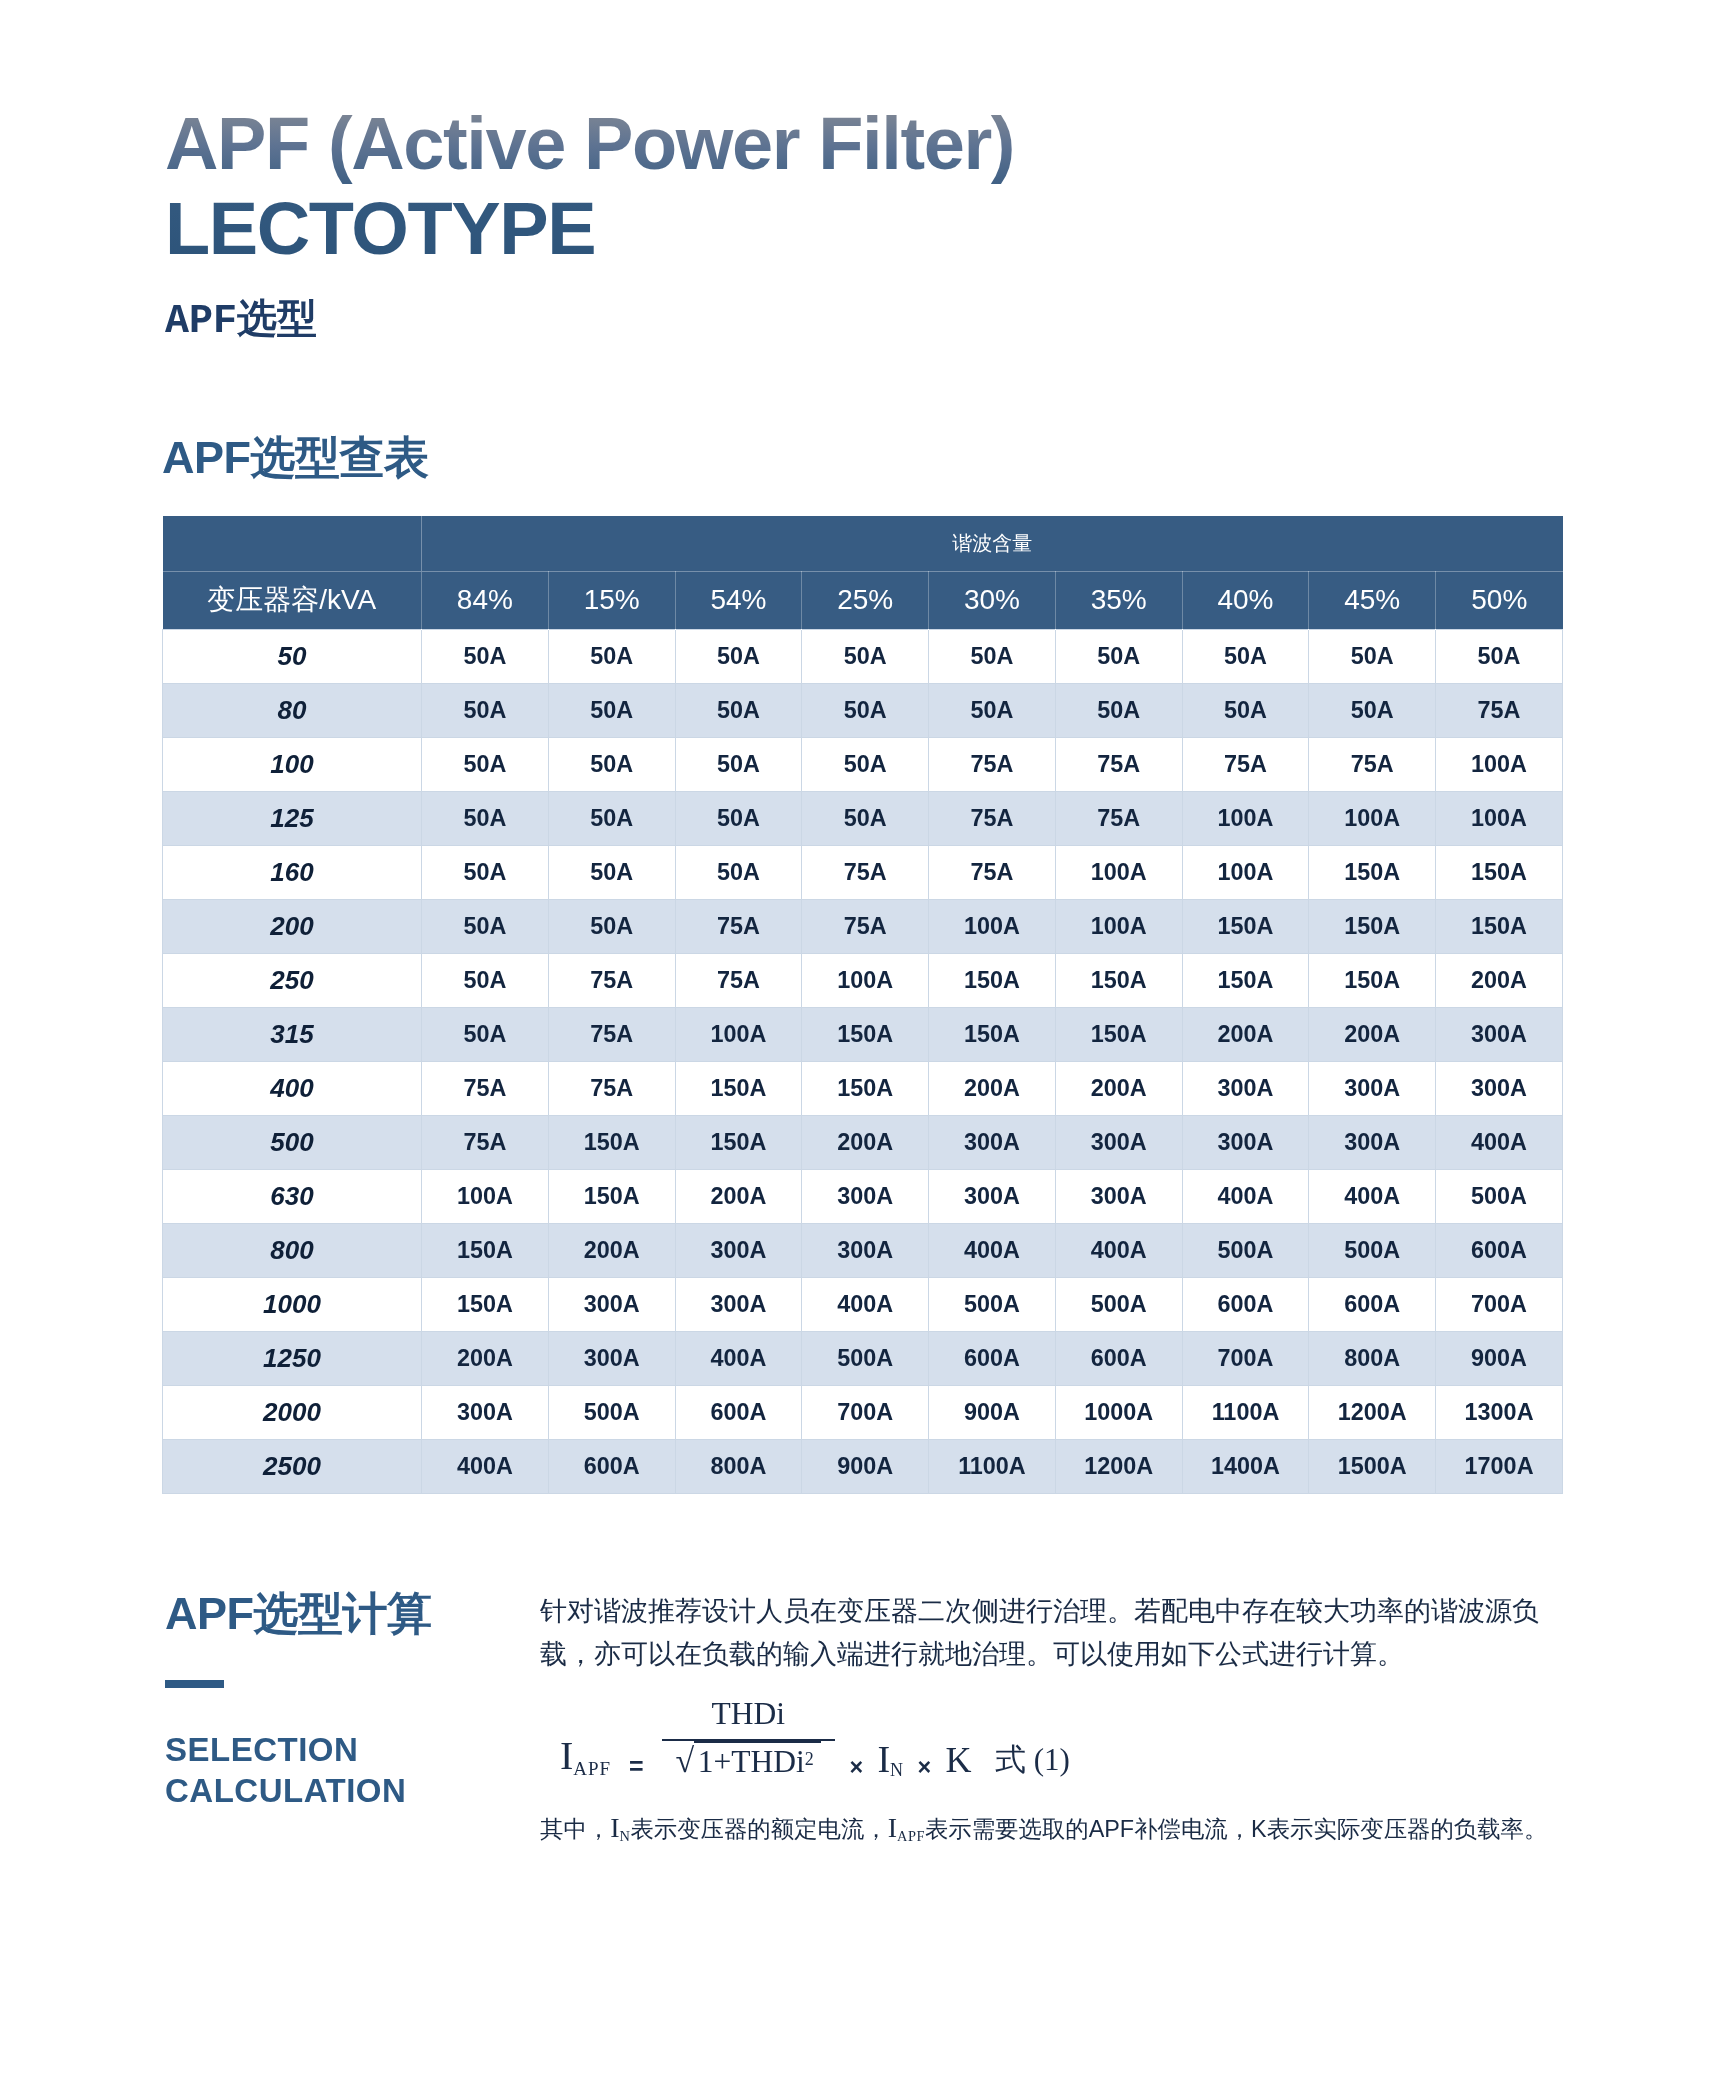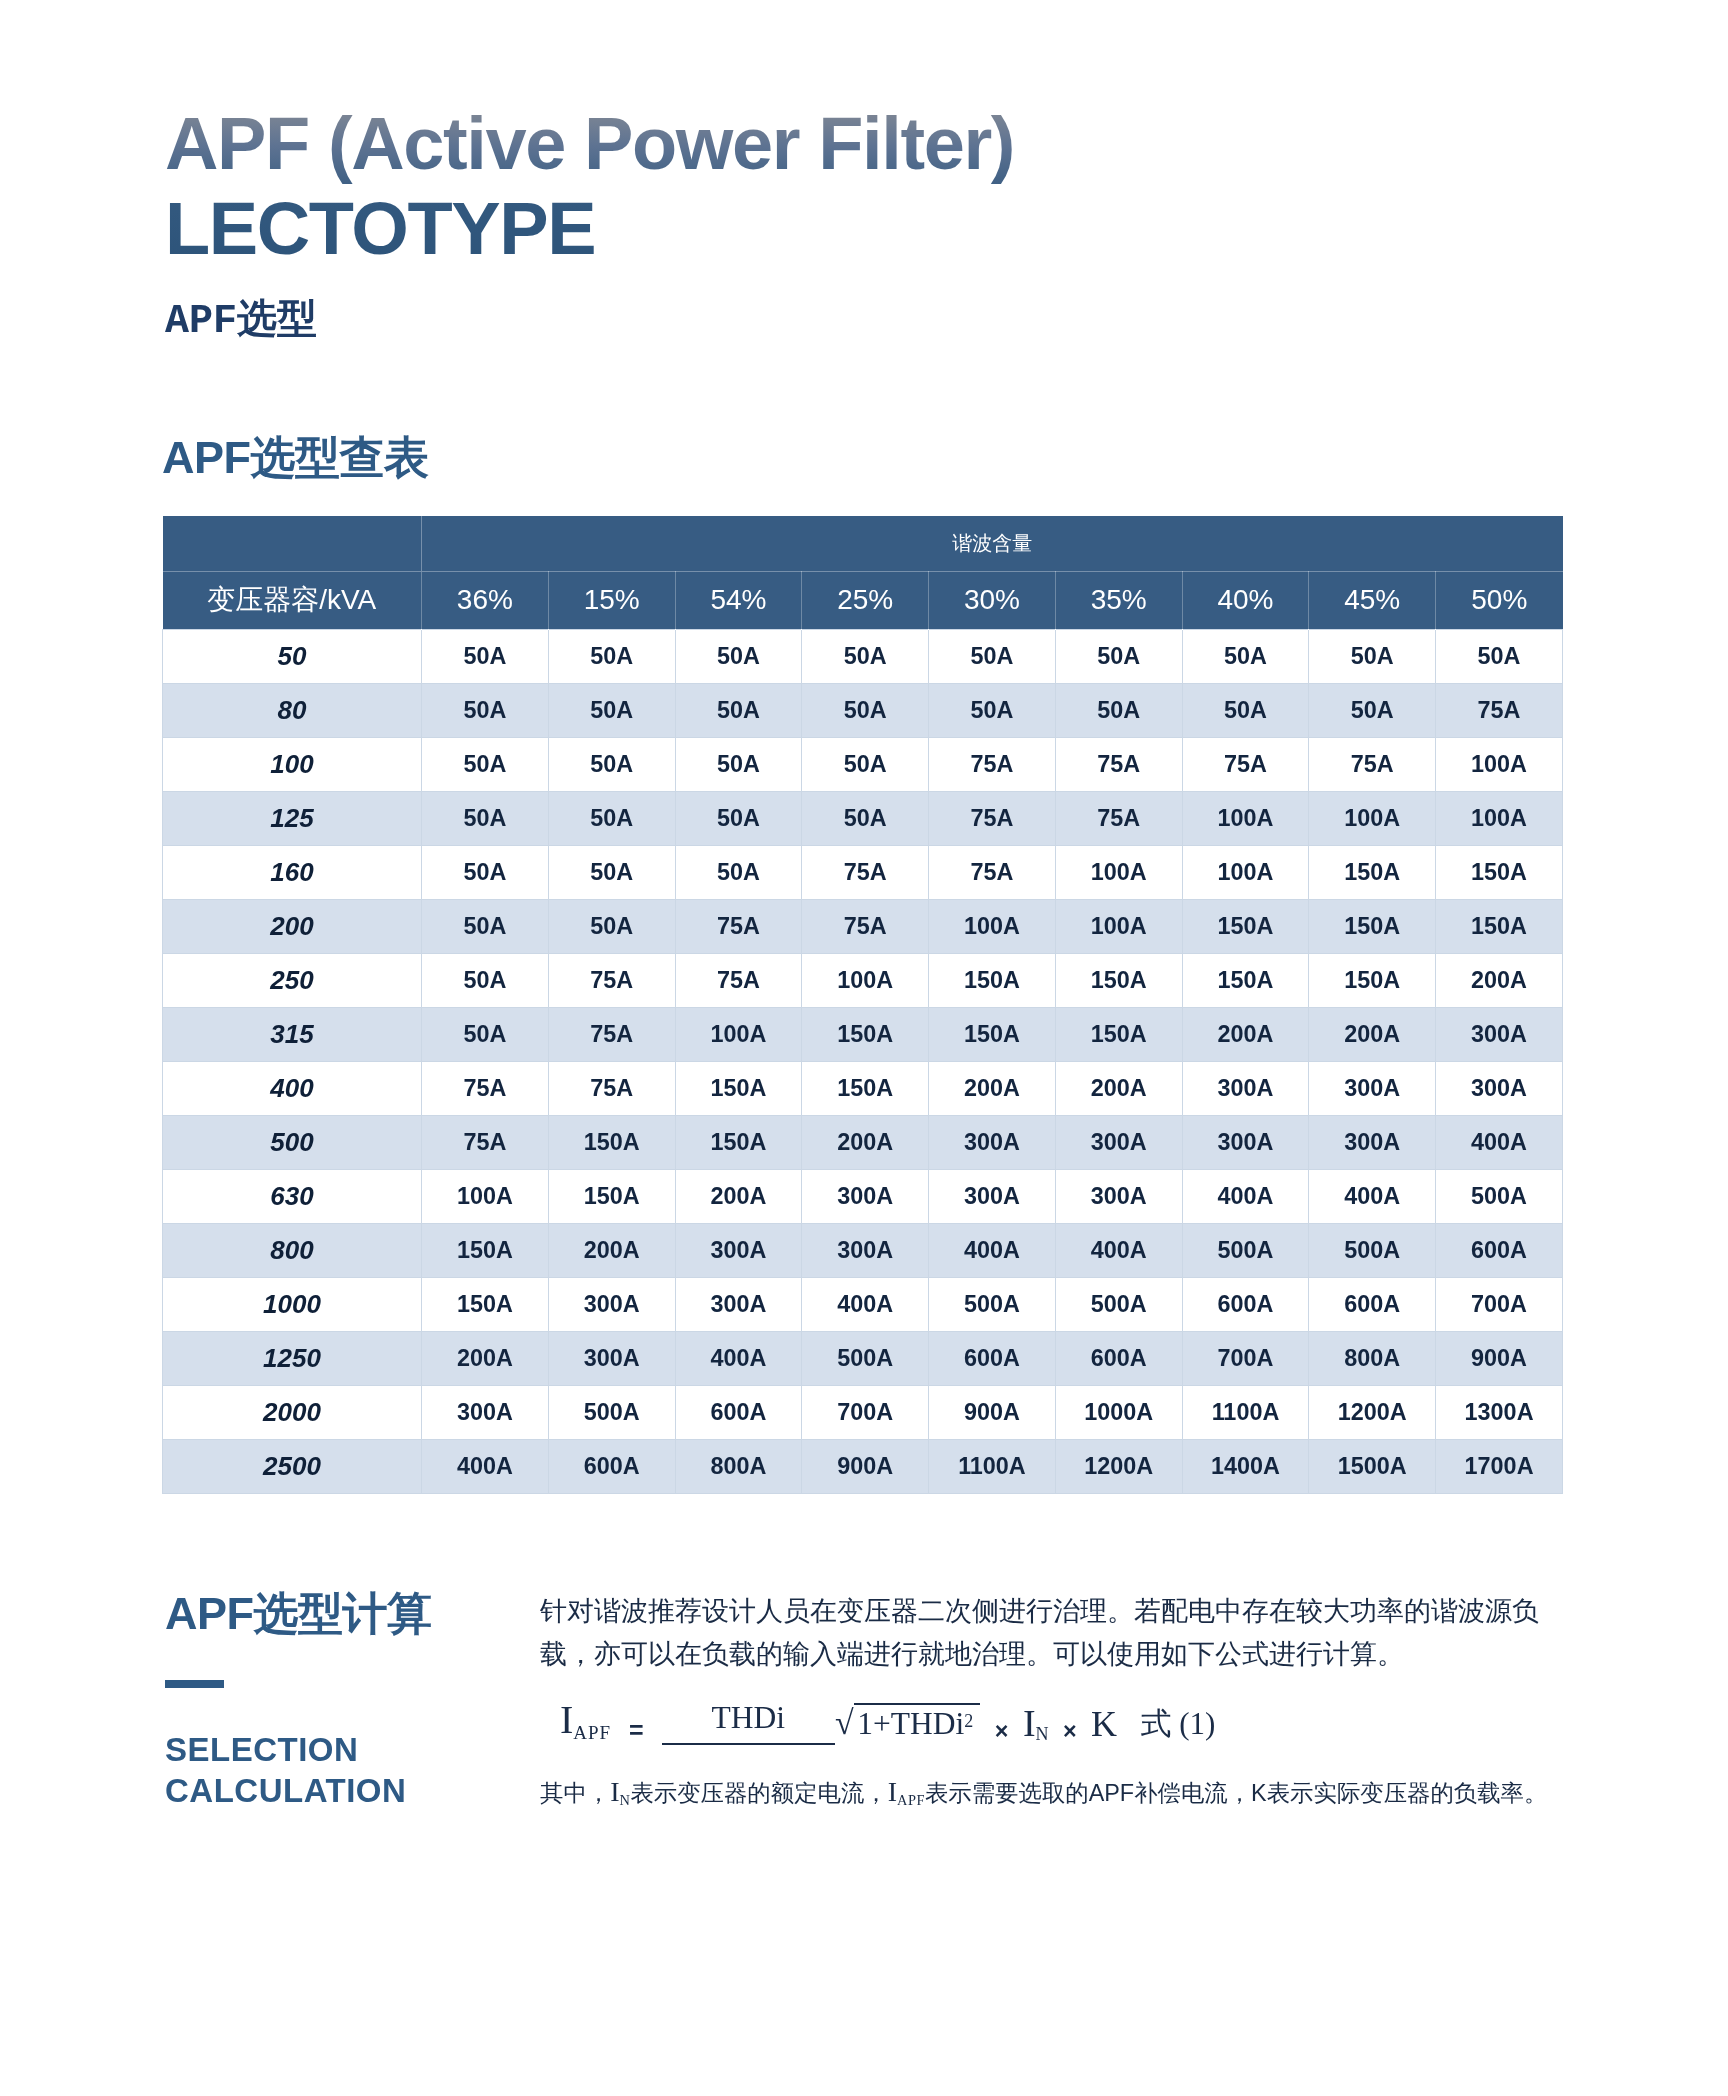--- a/index.html
+++ b/index.html
@@ -69,21 +69,21 @@
   .calc-right{width:1037px;padding-top:1.8px;}
   .para{margin:0;font-size:27px;line-height:43px;color:var(--body-ink);}
 
   .formula{
     margin:20px 0 0 20px;display:flex;align-items:flex-end;
     font-family:"Liberation Serif","DejaVu Serif",serif;color:#1b2c47;
   }
   .f-lhs{font-size:40px;}
   .f-lhs sub{font-size:19px;vertical-align:-6.3px;letter-spacing:0.9px;}
   .f-eq{font-family:"Liberation Sans",sans-serif;font-size:25px;font-weight:700;margin:0 18px;}
-  .frac{display:inline-flex;flex-direction:row;align-items:center;}
+  .frac{display:inline-flex;flex-direction:column;align-items:center;}
   .frac .num{font-size:31.5px;padding:0 50px 6.3px 50px;border-bottom:2.7px solid #1b2c47;}
   .frac .den{display:flex;align-items:flex-start;margin-top:0.9px;font-size:31.5px;}
   .frac .rad{font-size:34px;line-height:1.15;}
   .frac .under{border-top:2.7px solid #1b2c47;padding:0.9px 7.2px 0 3.6px;line-height:1.15;}
   .frac sup{font-size:18px;vertical-align:7.2px;}
   .f-times{font-family:"Liberation Sans",sans-serif;font-size:23.4px;font-weight:700;margin:0 14.4px;}
   .f-in{font-size:38px;}
   .f-in sub{font-size:18px;vertical-align:-3.6px;}
   .f-k{font-size:36px;}
   .f-label{font-size:31px;margin-left:23.4px;}
@@ -122,21 +122,21 @@
           <col>
       </colgroup>
       <thead>
         <tr class="group-row">
           <th class="corner"></th>
           <th class="group" colspan="9">谐波含量</th>
         </tr>
         <tr class="cols-row">
           <th class="rowhead">变压器容/kVA</th>
 
-        <th class="pct">36%</th>
+        <th class="pct">84%</th>
             <th class="pct">15%</th>
             <th class="pct">54%</th>
             <th class="pct">25%</th>
             <th class="pct">30%</th>
             <th class="pct">35%</th>
             <th class="pct">40%</th>
             <th class="pct">45%</th>
             <th class="pct">50%</th>
           </tr>
       </thead>

